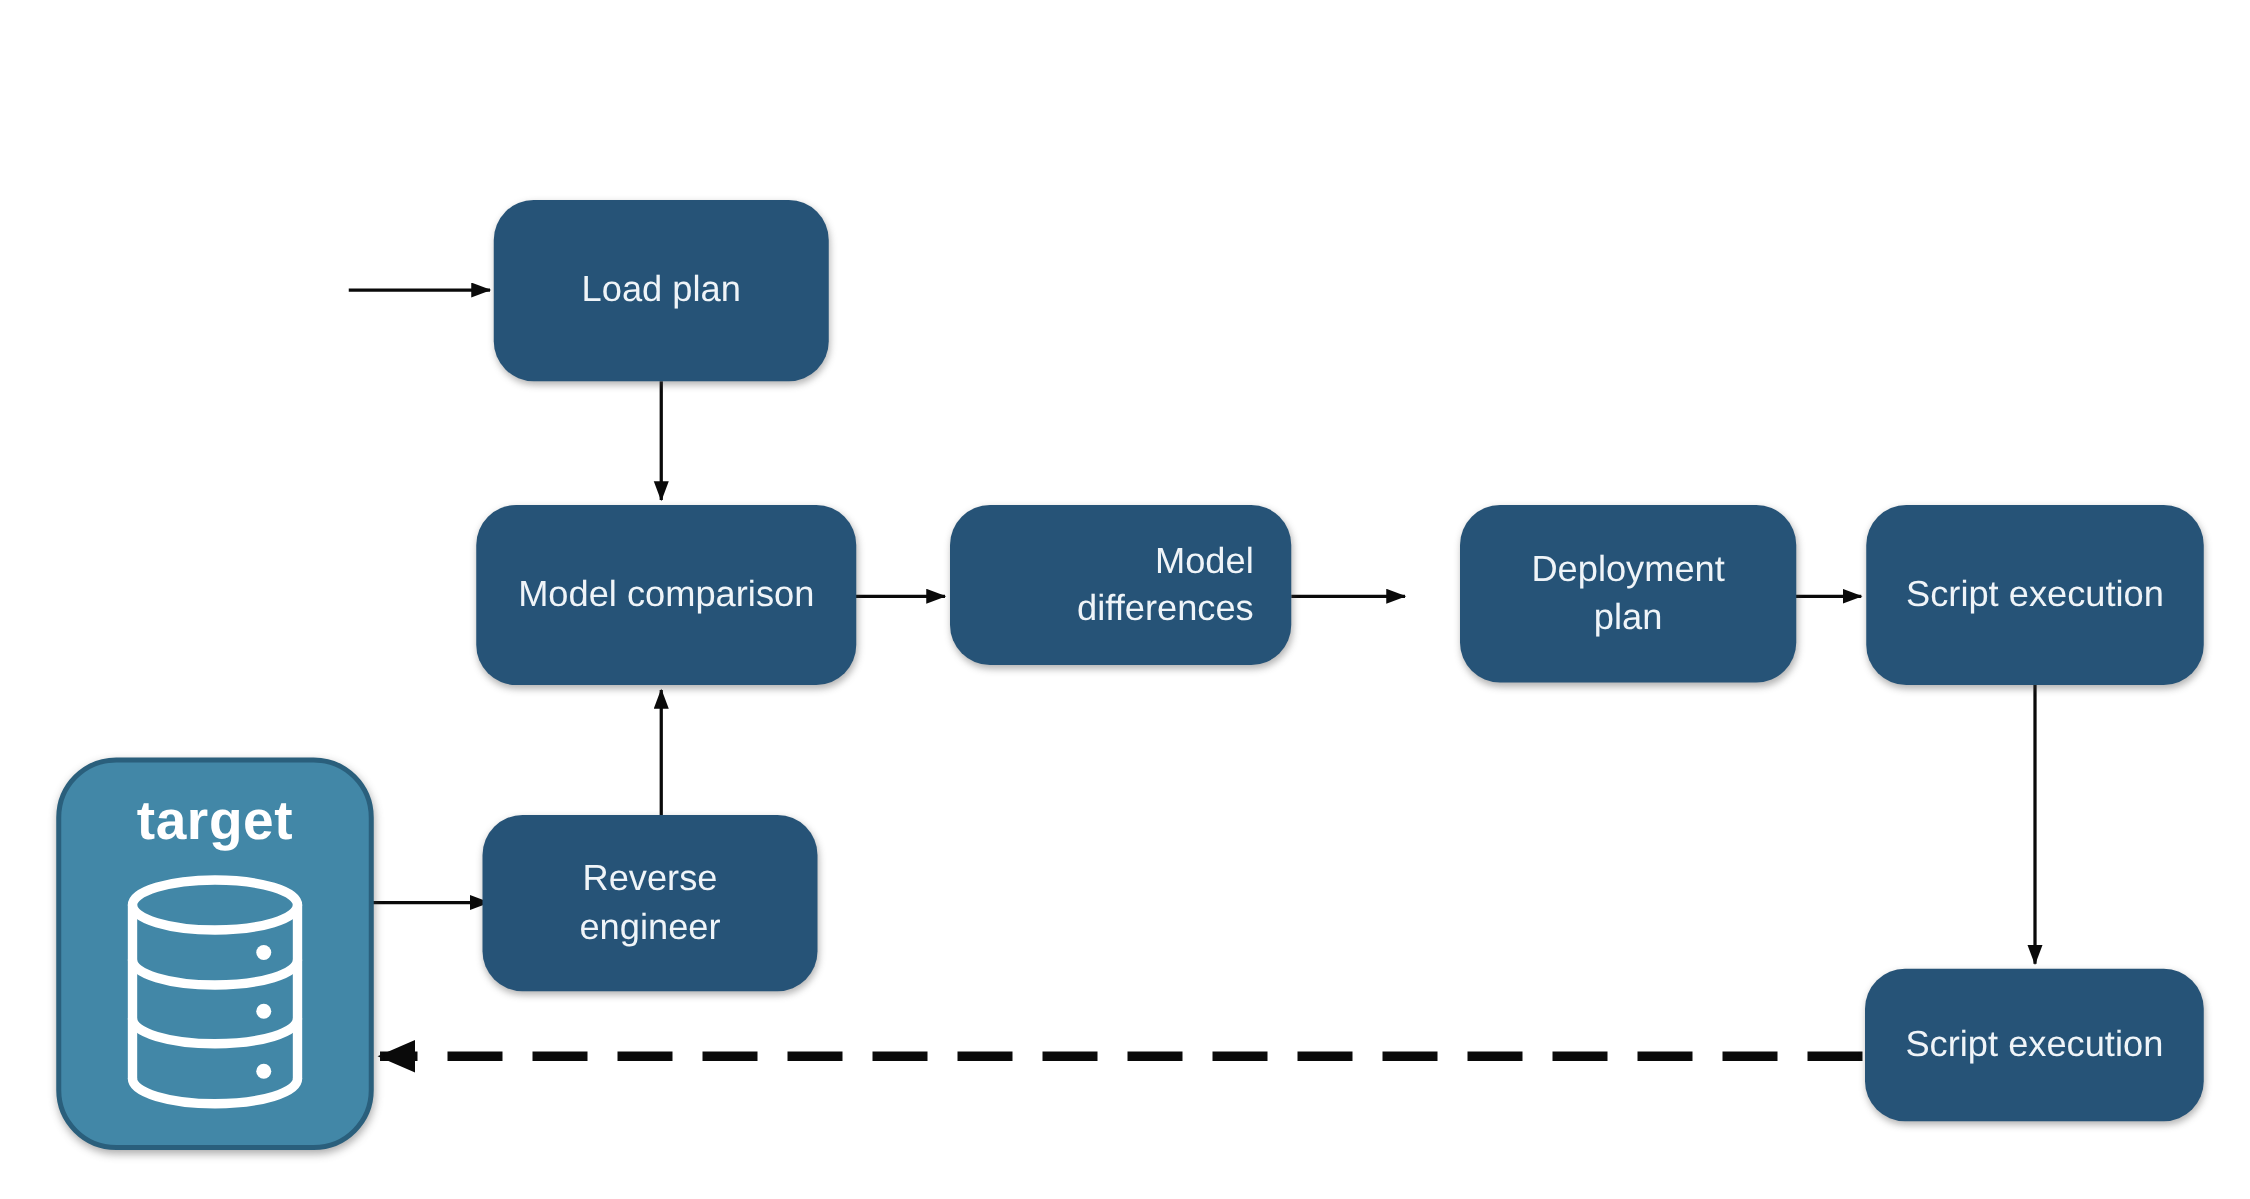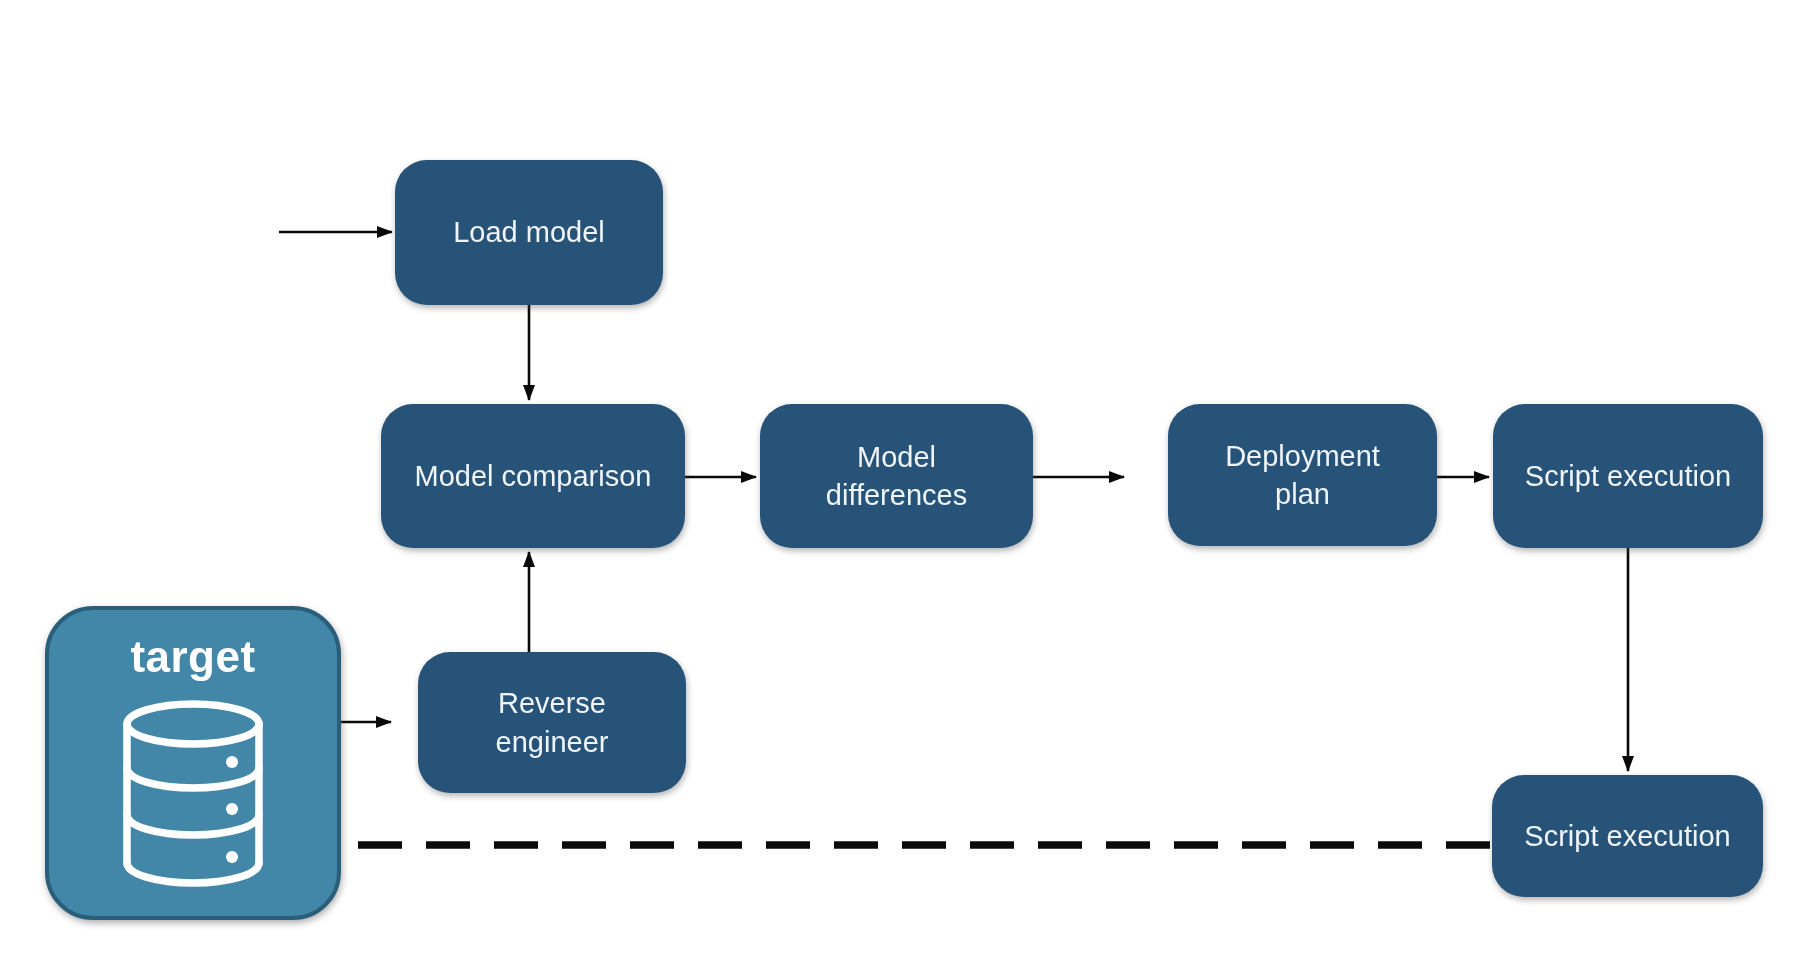--- a/index.html
+++ b/index.html
@@ -29,37 +29,37 @@
     font-size:29px;
     line-height:1.32;
     display:flex;align-items:center;justify-content:center;
     text-align:center;
     padding:0 30px;
     box-sizing:border-box;
     box-shadow:1px 3px 6px rgba(70,70,70,0.40);
   }
   #n-load-model       {left:395px; top:160px; width:268px; height:145px;}
   #n-model-comparison {left:381px; top:404px; width:304px; height:144px;text-align:center;}
-  #n-model-differences{left:760px; top:404px; width:273px; height:144px;}
+  #n-model-differences{left:760px; top:404px; width:273px; height:128px;text-align:right;}
   #n-deployment-plan  {left:1128px;top:404px; width:269px; height:142px;margin-left:40px;}
   #n-script-generation{left:1493px;top:404px; width:270px; height:144px;}
-  #n-reverse-engineer {left:418px; top:652px; width:268px; height:141px;}
+  #n-reverse-engineer {left:386px; top:652px; width:268px; height:141px;}
   #n-script-execution {left:1492px;top:775px; width:271px; height:122px;}
   .endpoint{
     position:absolute;
     background:var(--endpoint);
     border:4px solid var(--endpoint-border);
     border-radius:48px;
     box-sizing:border-box;
     display:flex;flex-direction:column;align-items:center;
     color:#FFFFFF;
     box-shadow:1px 3px 7px rgba(70,70,70,0.45);
   }
   #ep-source{left:32px; top:27px;  width:246px; height:326px;}
-  #ep-target{left:45px; top:606px; width:296px; height:314px;}
+  #ep-target{left:45px; top:606px; width:254px; height:314px;}
   .endpoint .ep-label{
     font-size:44px;font-weight:bold;letter-spacing:0.5px;
   }
   #ep-source .ep-label{margin-top:28px;}
   #ep-target .ep-label{margin-top:22px;}
   #ep-source svg{margin-top:16px;}
   #ep-target svg{margin-top:18px;}
   .icon-stroke{stroke:#FFFFFF;fill:none;stroke-linejoin:round;stroke-linecap:round;}
 </style>
 </head>
@@ -101,21 +101,21 @@
       </g>
       <g fill="#FFFFFF">
         <circle cx="114" cy="62" r="6"></circle>
         <circle cx="114" cy="109" r="6"></circle>
         <circle cx="114" cy="157" r="6"></circle>
       </g>
     </svg>
   </div>
 
   <div class="node" id="n-load-model">
-    <span>Load model</span>
+    <span>Load plan</span>
   </div>
   <div class="node" id="n-model-comparison">
     <span>Model comparison</span>
   </div>
   <div class="node" id="n-model-differences">
     <span>Model differences</span>
   </div>
   <div class="node" id="n-deployment-plan">
     <span>Deployment plan</span>
   </div>

